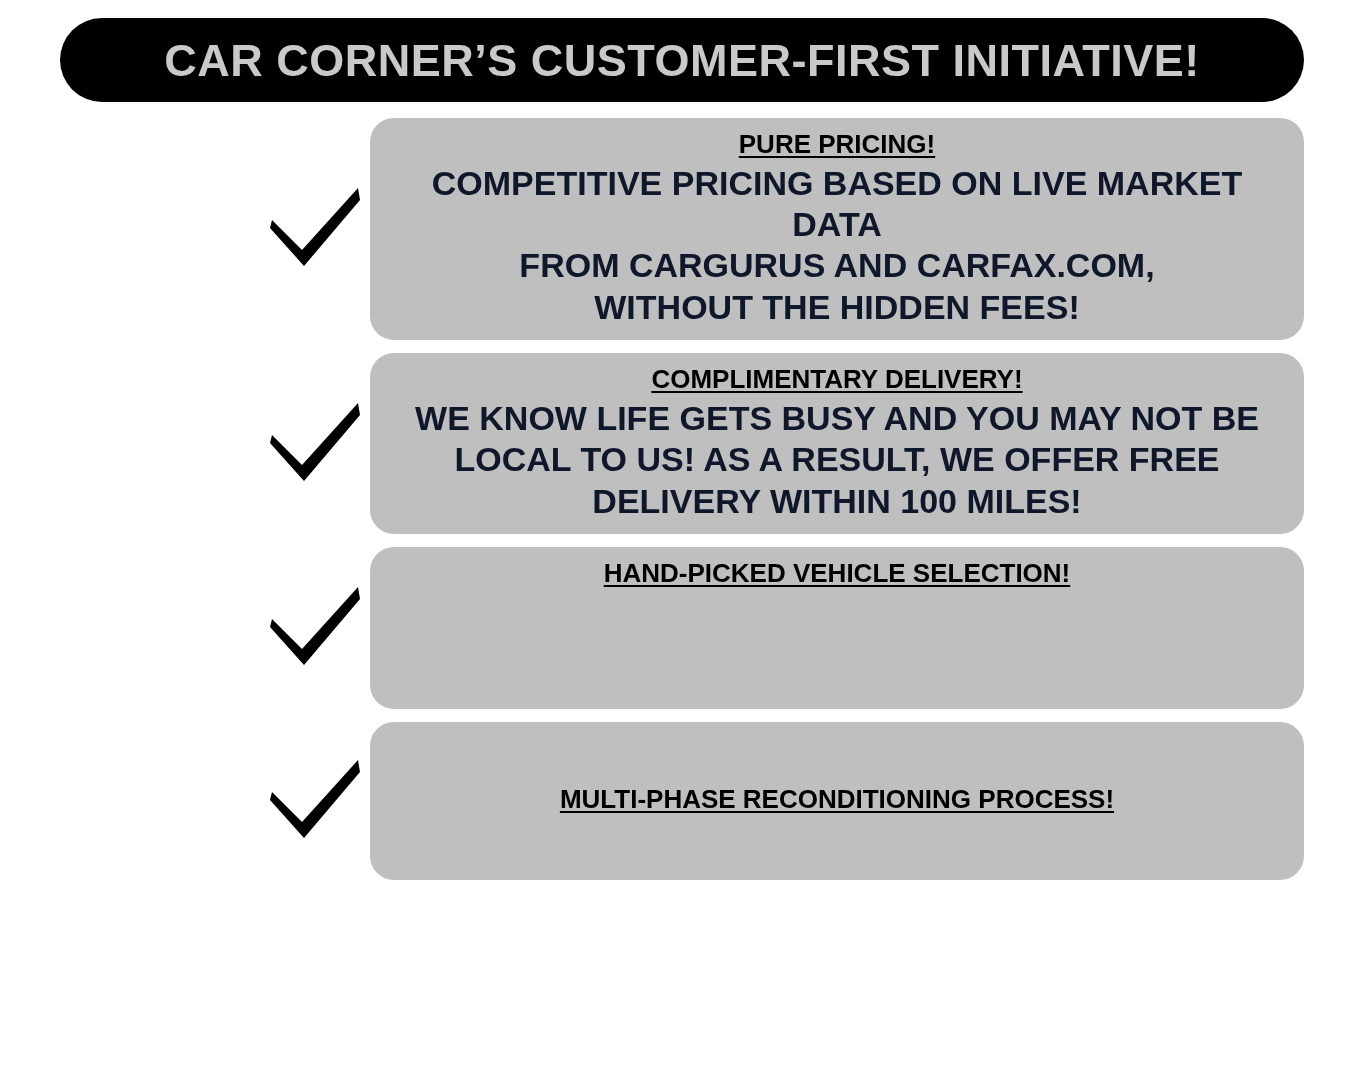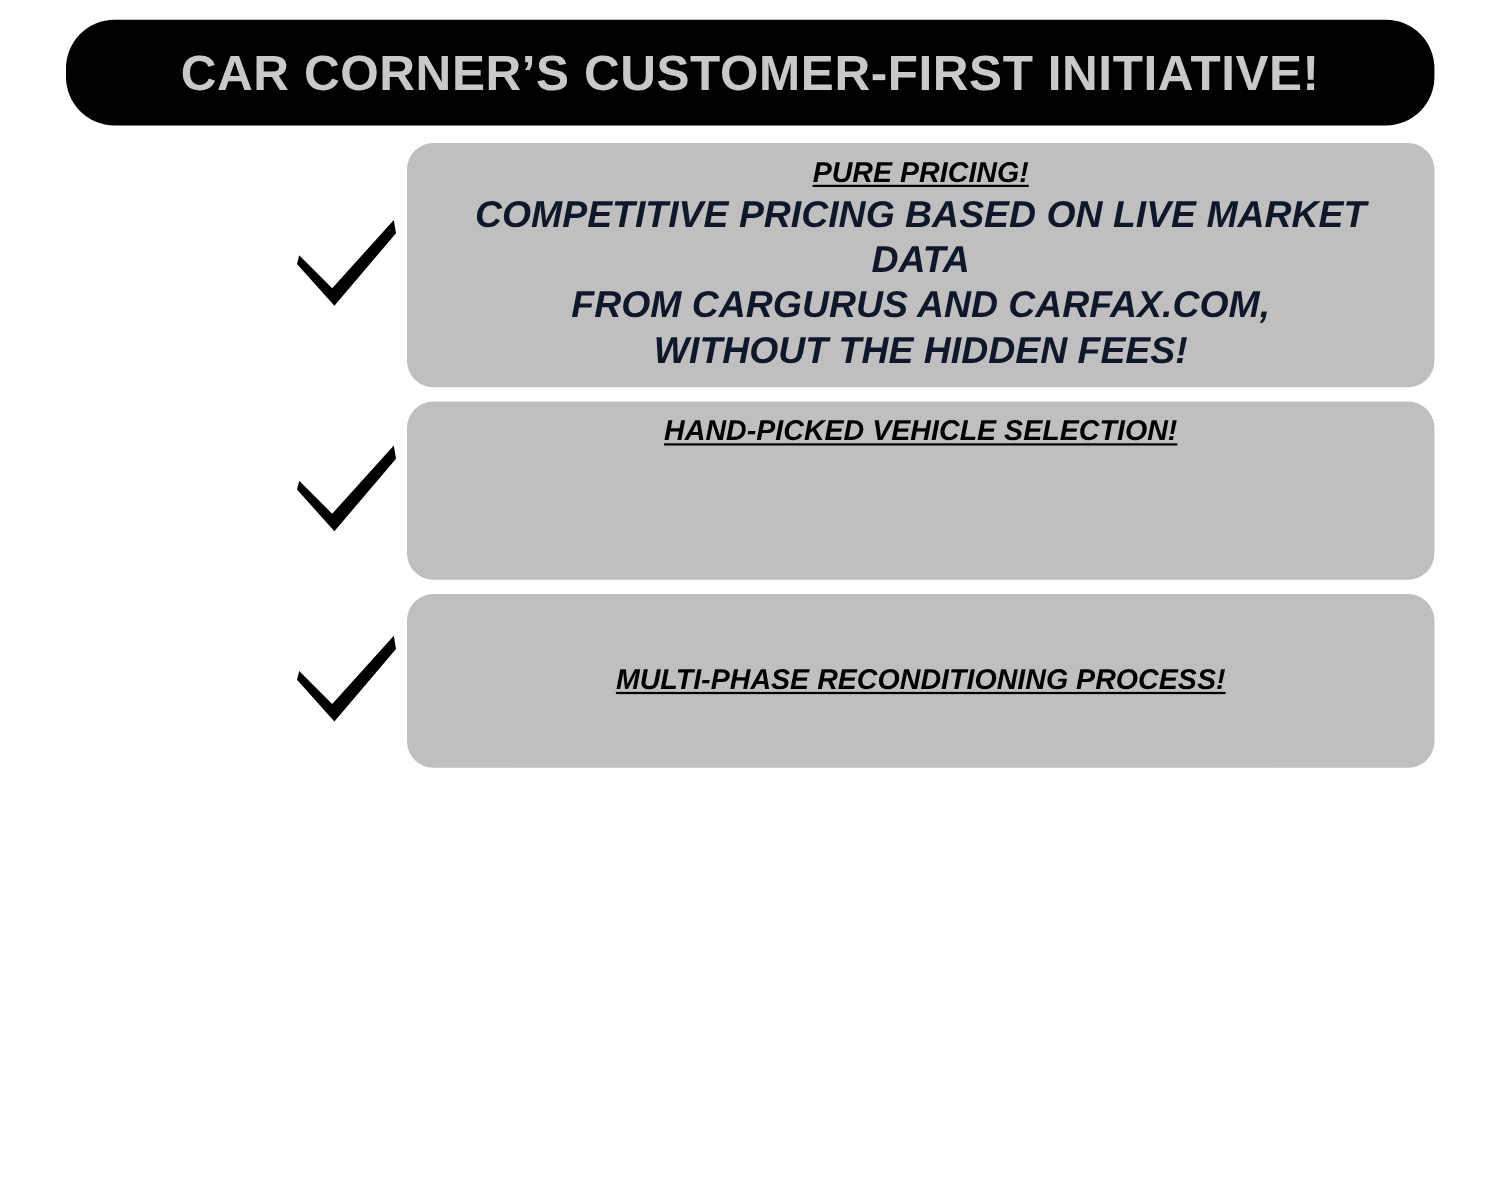--- a/index.html
+++ b/index.html
@@ -18,21 +18,21 @@
     width: 1364px;
     height: 1080px;
     box-sizing: border-box;
   }
 
   
   .banner {
     margin: 18px 60px 0 60px;
     background: #000000;
     border-radius: 44px;
-    height: 96px;
+    height: 84px;
     display: flex;
     align-items: center;
     justify-content: center;
   }
   .banner-title {
     color: #c9c9c9;
     font-size: 45px;
     font-weight: bold;
     letter-spacing: 0.5px;
     text-align: center;
@@ -43,21 +43,20 @@
   
   .rows {
     margin-top: 16px;
   }
   .row {
     display: flex;
     align-items: center;
     margin-bottom: 13px;
     padding-left: 262px;
     padding-right: 60px;
-    font-style: italic;
   }
   .check {
     width: 108px;
     flex: 0 0 108px;
     display: flex;
     align-items: center;
     justify-content: center;
   }
   .check svg {
     display: block;
@@ -112,20 +111,33 @@
         </svg>
       </div>
       <div class="card">
         <div class="card-title">PURE PRICING!</div>
         <div class="card-body">COMPETITIVE PRICING BASED ON LIVE MARKET DATA
 FROM CARGURUS AND CARFAX.COM,
 WITHOUT THE HIDDEN FEES!</div>
       </div>
     </div>
 
+    <div class="row row-2">
+      <div class="check">
+        <svg width="96" height="86" viewBox="0 0 96 86" aria-hidden="true">
+          <path d="M4 34 L34 64 L90 2 L92 14 L36 80 L2 42 Z" fill="#000000"></path>
+        </svg>
+      </div>
+      <div class="card">
+        <div class="card-title">COMPLIMENTARY DELIVERY!</div>
+        <div class="card-body">WE KNOW LIFE GETS BUSY AND YOU MAY NOT BE
+LOCAL TO US! AS A RESULT, WE OFFER FREE
+DELIVERY WITHIN 100 MILES!</div>
+      </div>
+    </div>
 
     <div class="row row-3">
       <div class="check">
         <svg width="96" height="86" viewBox="0 0 96 86" aria-hidden="true">
           <path d="M4 34 L34 64 L90 2 L92 14 L36 80 L2 42 Z" fill="#000000"></path>
         </svg>
       </div>
       <div class="card">
         <div class="card-title">HAND-PICKED VEHICLE SELECTION!</div>
       </div>

